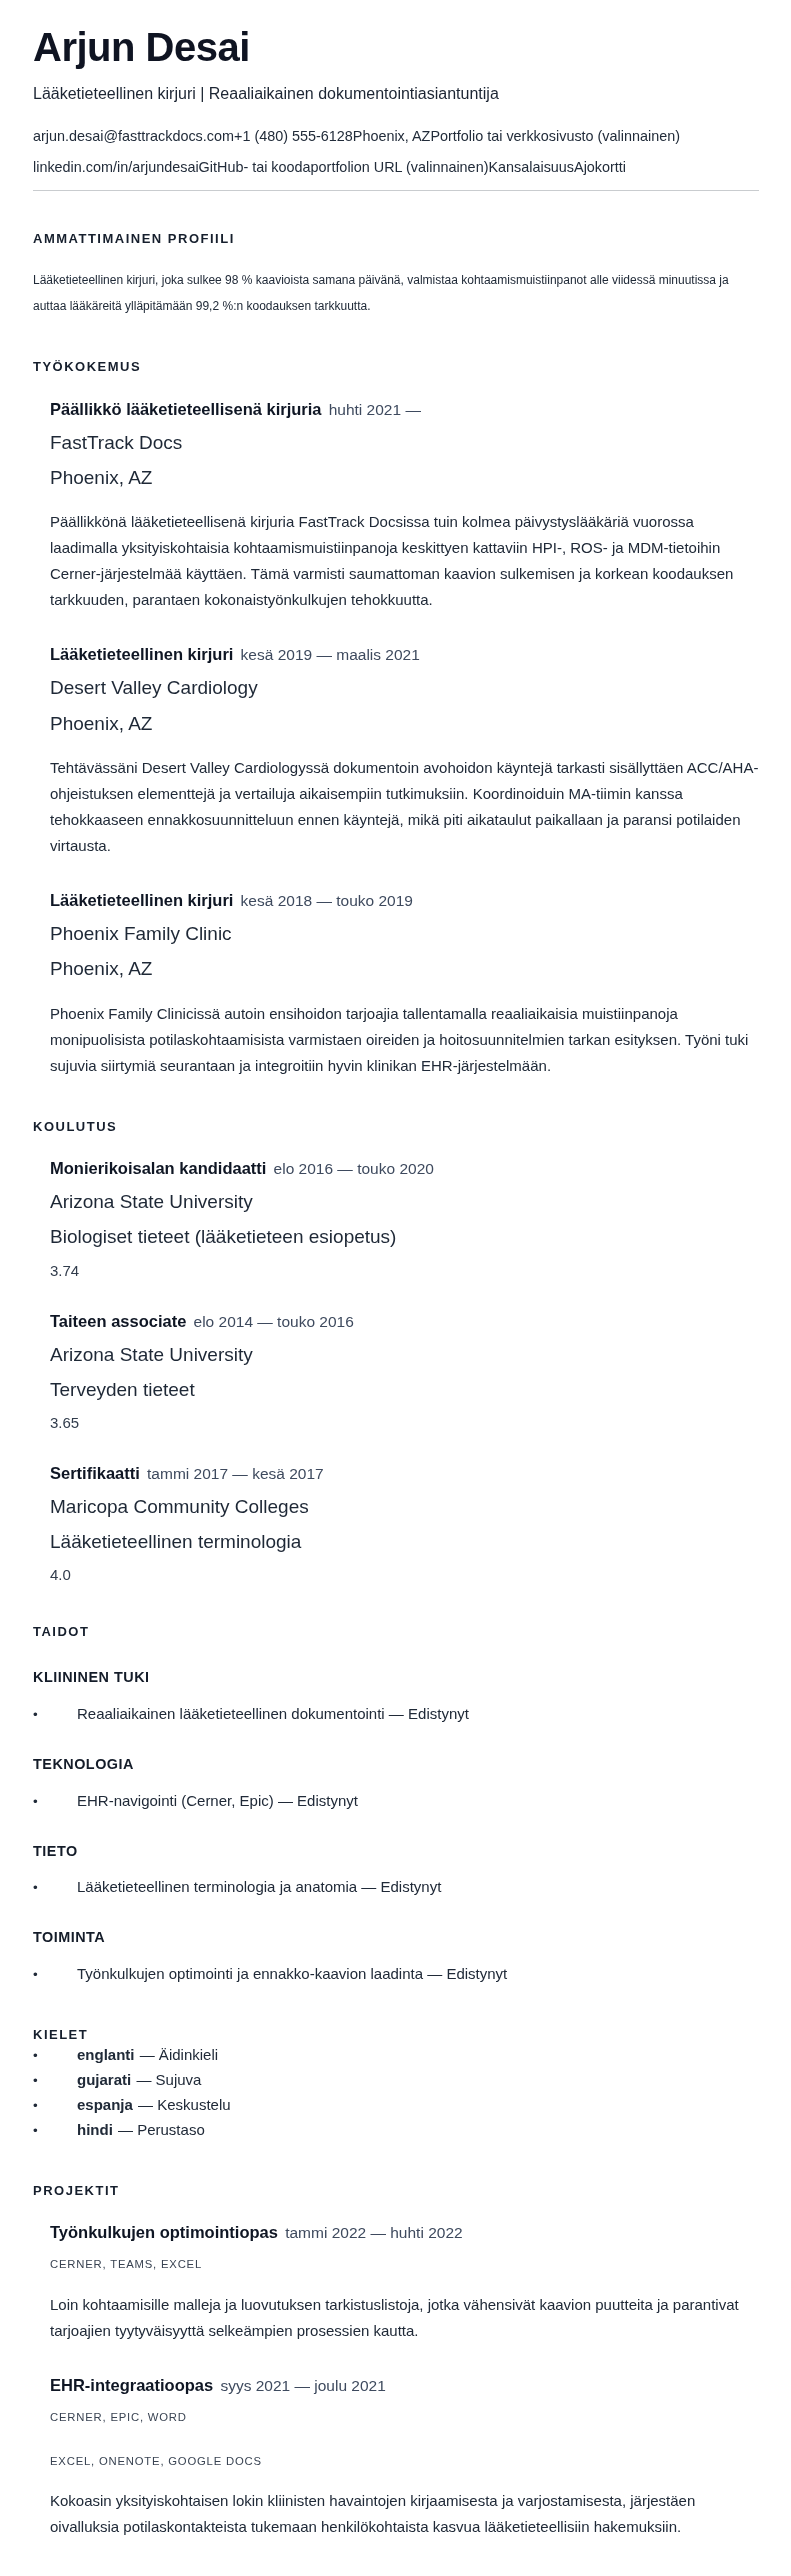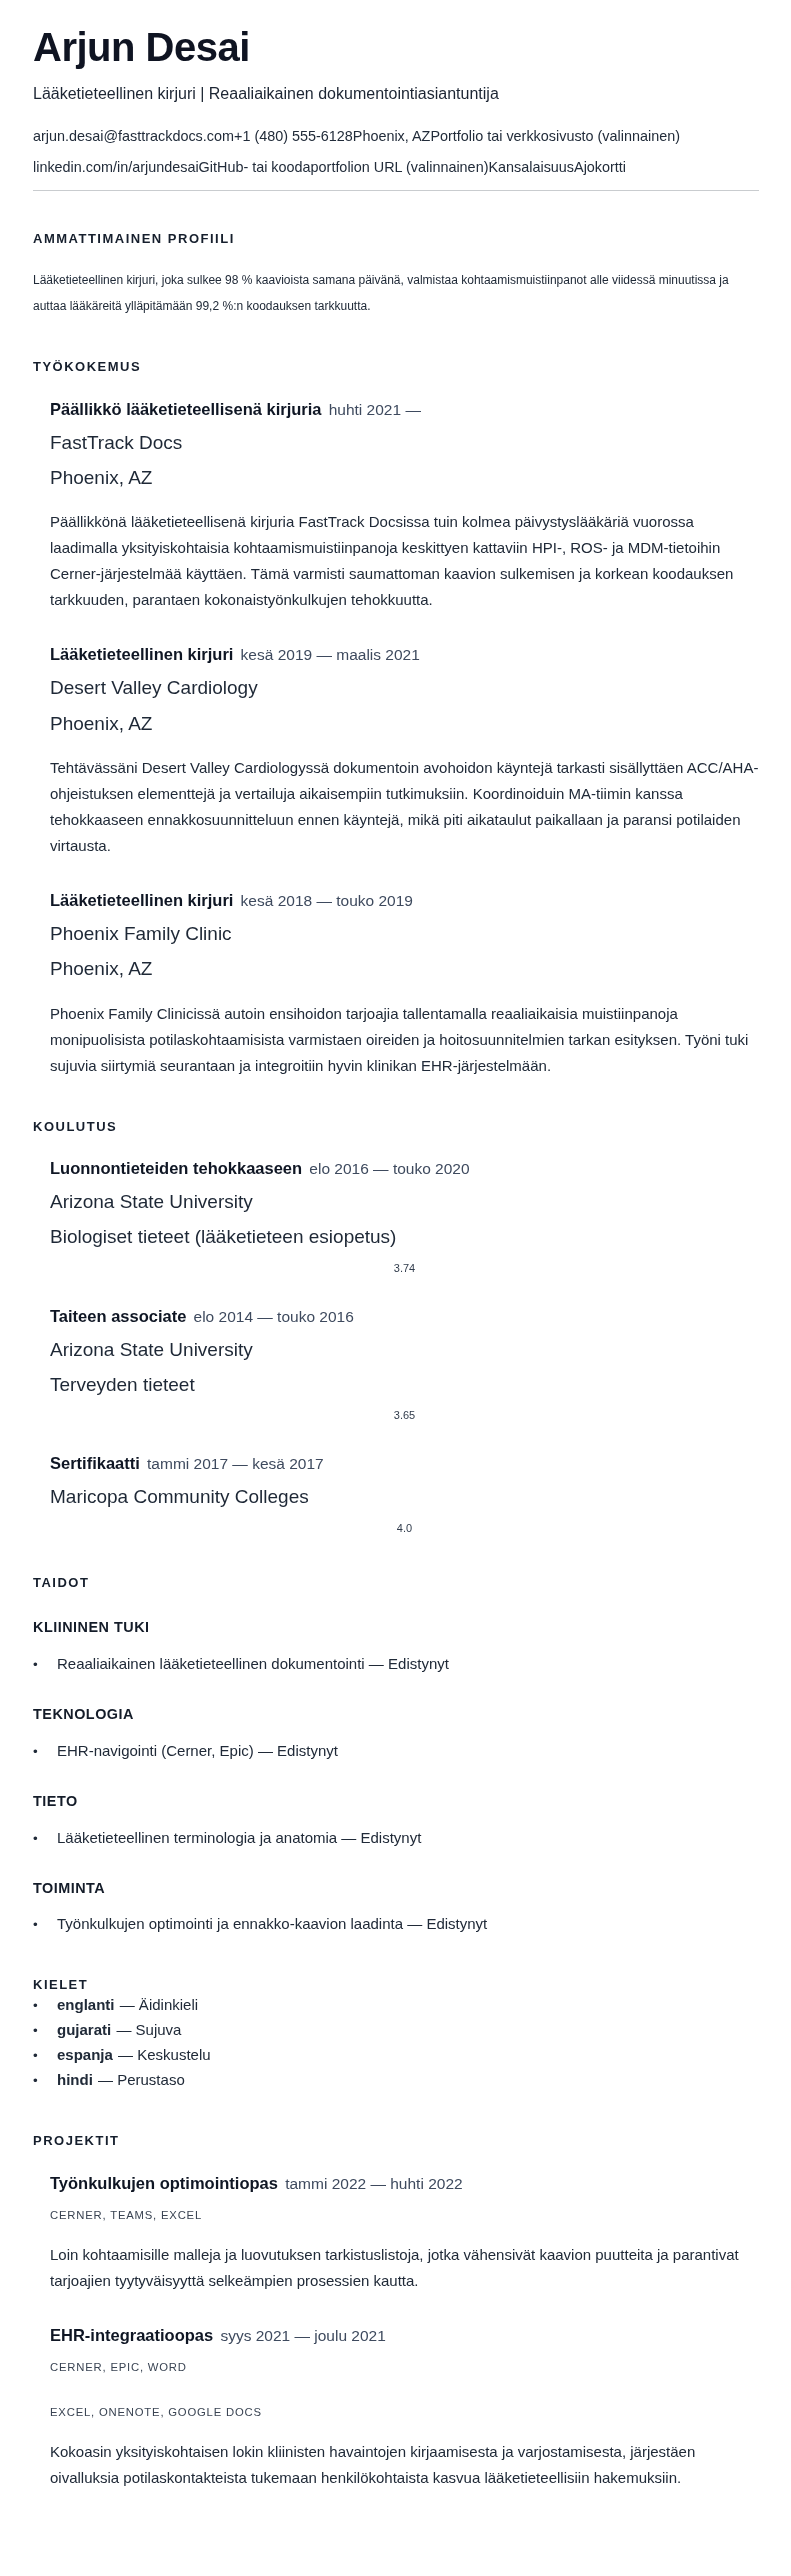--- a/index.html
+++ b/index.html
@@ -84,25 +84,24 @@
     margin-top: 12.4px;
     line-height: 1.2;
   }
   .entry-desc {
     font-size: 15px;
     line-height: 26px;
     color: #202a38;
     margin-top: 19.6px;
   }
   .gpa {
-    font-size: 11px;
+    font-size: 15px;
     color: #313c4c;
     margin-top: 12.4px;
     line-height: 1.2;
-    text-align: center;
   }
   .tools-line {
     font-size: 11.3px;
     letter-spacing: 0.8px;
     color: #3a4453;
     margin-top: 15.5px;
     line-height: 1.2;
   }
 
   
@@ -116,20 +115,21 @@
   }
 
   
   .bullet-item {
     display: flex;
     align-items: flex-start;
     font-size: 15px;
     line-height: 24px;
     color: #202a38;
     margin-top: 15.5px;
+    gap: 20px;
   }
   .bullet-list .bullet-item { margin-top: 0; }
   .bullet-list .bullet-item + .bullet-item { margin-top: 0; }
   .bullet-list { }
   .bullet-list .bullet-item { line-height: 24px; }
   .dot {
     flex: 0 0 auto;
     width: 24px;
     color: #202a38;
   }
@@ -188,41 +188,42 @@
       <div class="entry-line">Phoenix, AZ</div>
       <p class="entry-desc">Phoenix Family Clinicissä autoin ensihoidon tarjoajia tallentamalla reaaliaikaisia muistiinpanoja monipuolisista potilaskohtaamisista varmistaen oireiden ja hoitosuunnitelmien tarkan esityksen. Työni tuki sujuvia siirtymiä seurantaan ja integroitiin hyvin klinikan EHR-järjestelmään.</p>
     </div>
   </section>
 
   <section class="section">
     <div class="section-heading">KOULUTUS</div>
 
     <div class="entry">
       <div class="entry-title-row">
-        <span class="entry-title">Luonnontieteiden tehokkaaseen</span><span class="entry-dates">elo 2016 — touko 2020</span>
+        <span class="entry-title">Monierikoisalan kandidaatti</span><span class="entry-dates">elo 2016 — touko 2020</span>
       </div>
       <div class="entry-line">Arizona State University</div>
       <div class="entry-line">Biologiset tieteet (lääketieteen esiopetus)</div>
       <div class="gpa">3.74</div>
     </div>
 
     <div class="entry">
       <div class="entry-title-row">
         <span class="entry-title">Taiteen associate</span><span class="entry-dates">elo 2014 — touko 2016</span>
       </div>
       <div class="entry-line">Arizona State University</div>
       <div class="entry-line">Terveyden tieteet</div>
       <div class="gpa">3.65</div>
     </div>
 
     <div class="entry">
       <div class="entry-title-row">
         <span class="entry-title">Sertifikaatti</span><span class="entry-dates">tammi 2017 — kesä 2017</span>
       </div>
       <div class="entry-line">Maricopa Community Colleges</div>
+      <div class="entry-line">Lääketieteellinen terminologia</div>
       <div class="gpa">4.0</div>
     </div>
   </section>
 
   <section class="section">
     <div class="section-heading">TAIDOT</div>
 
     <div class="skill-category">KLIININEN TUKI</div>
     <div class="bullet-item">
       <span class="dot"></span>

